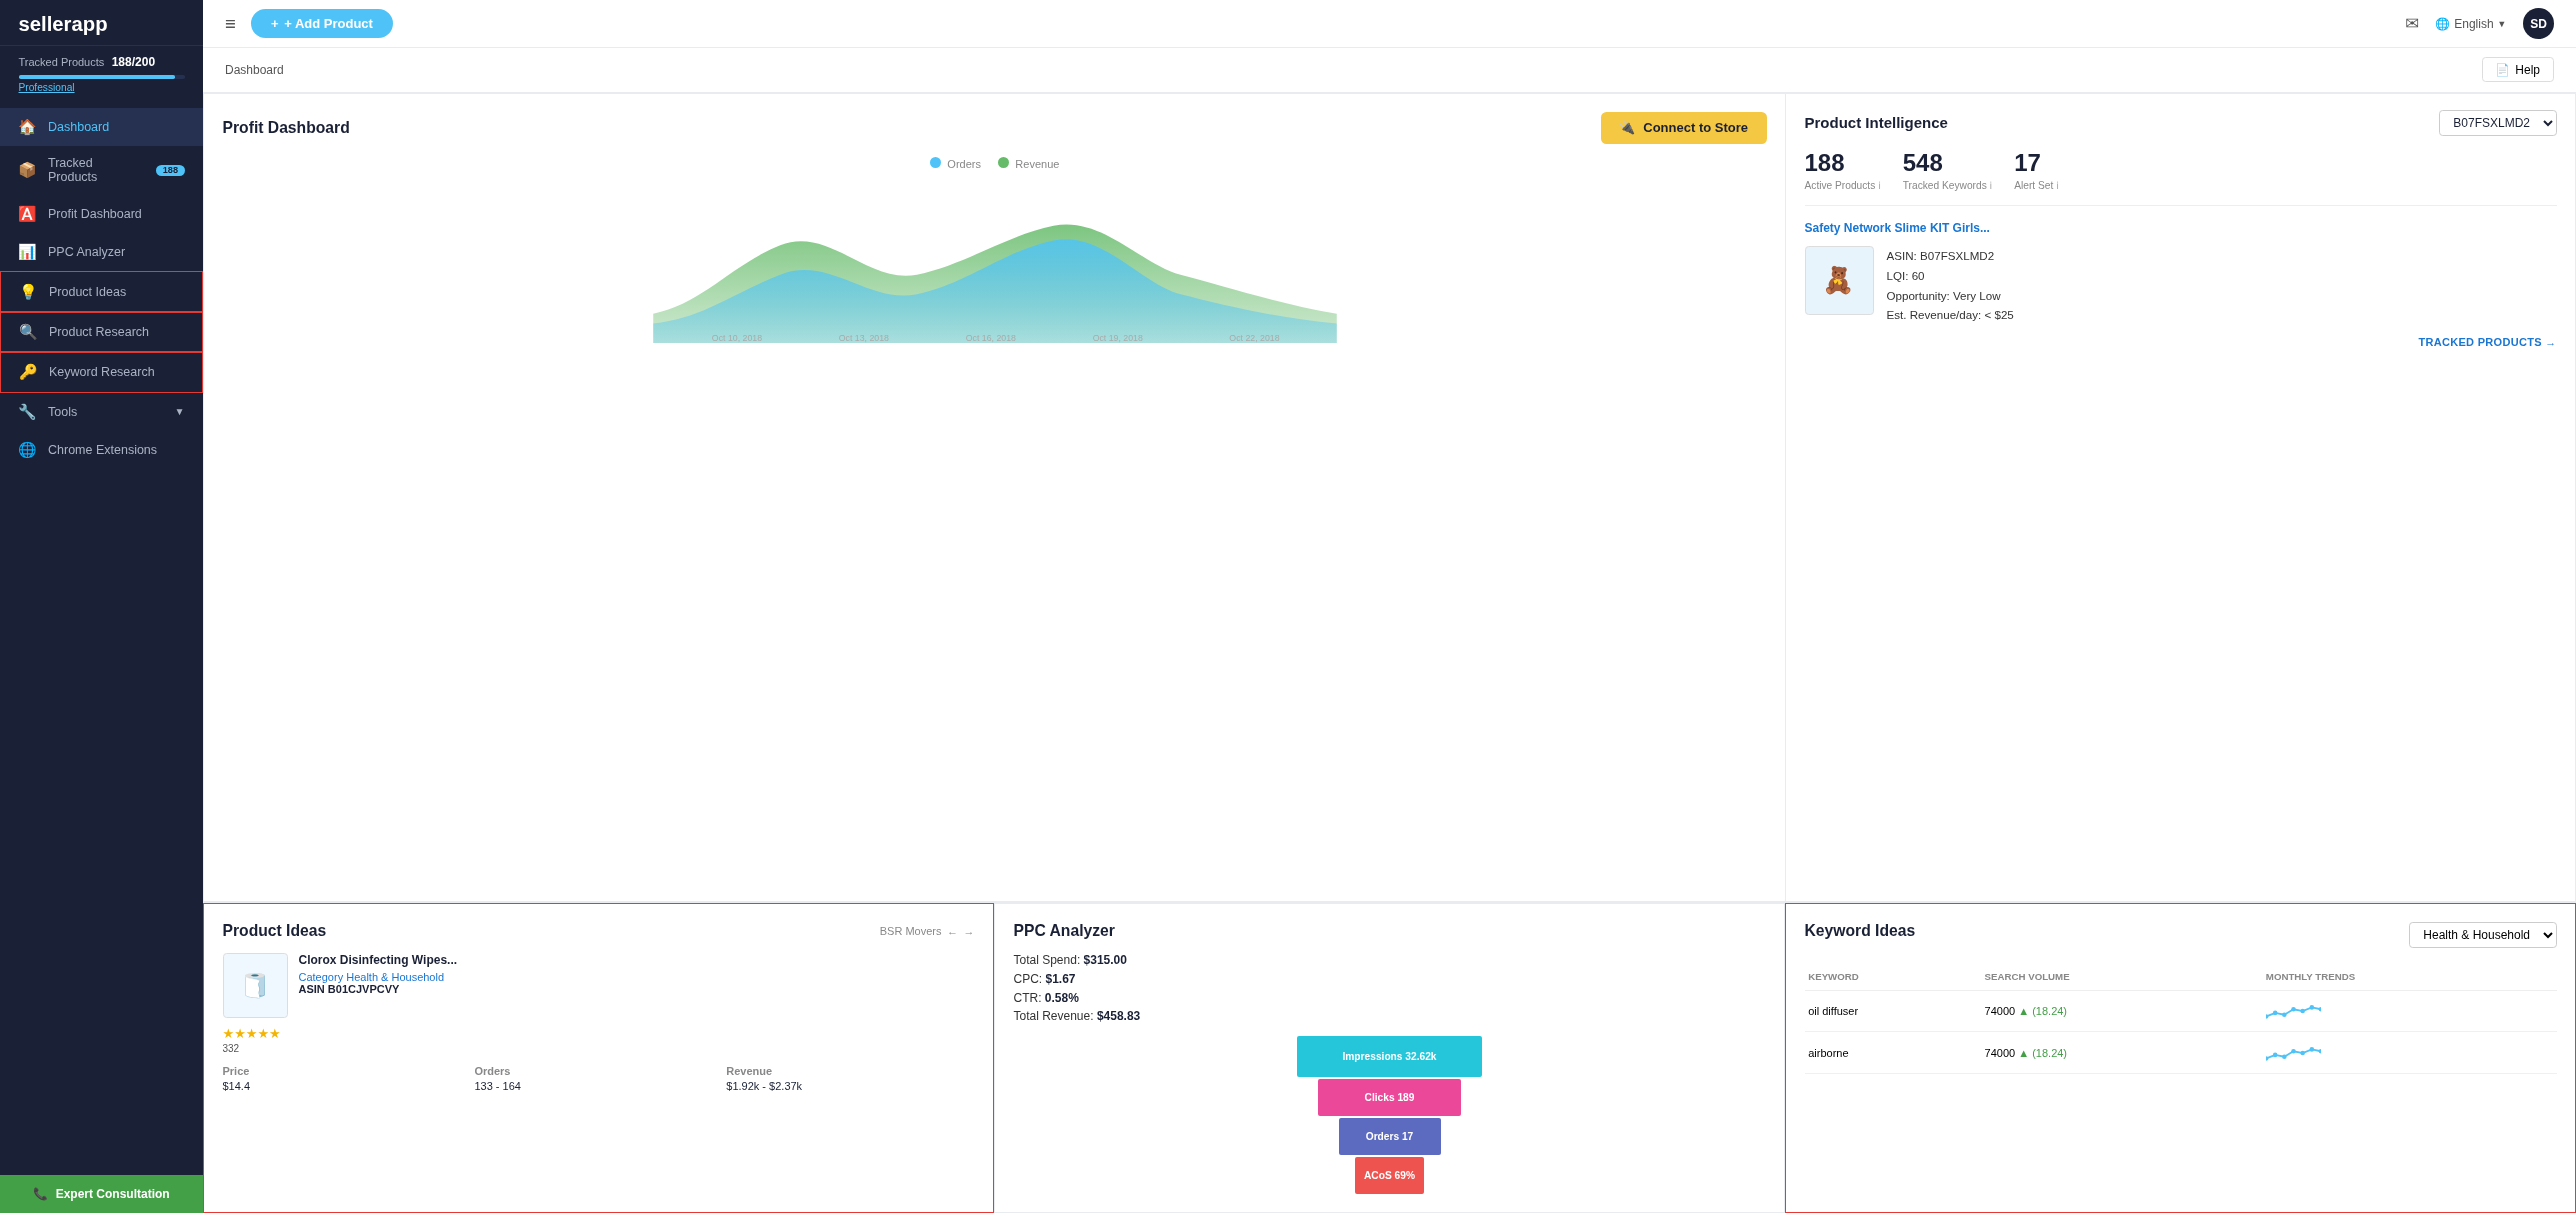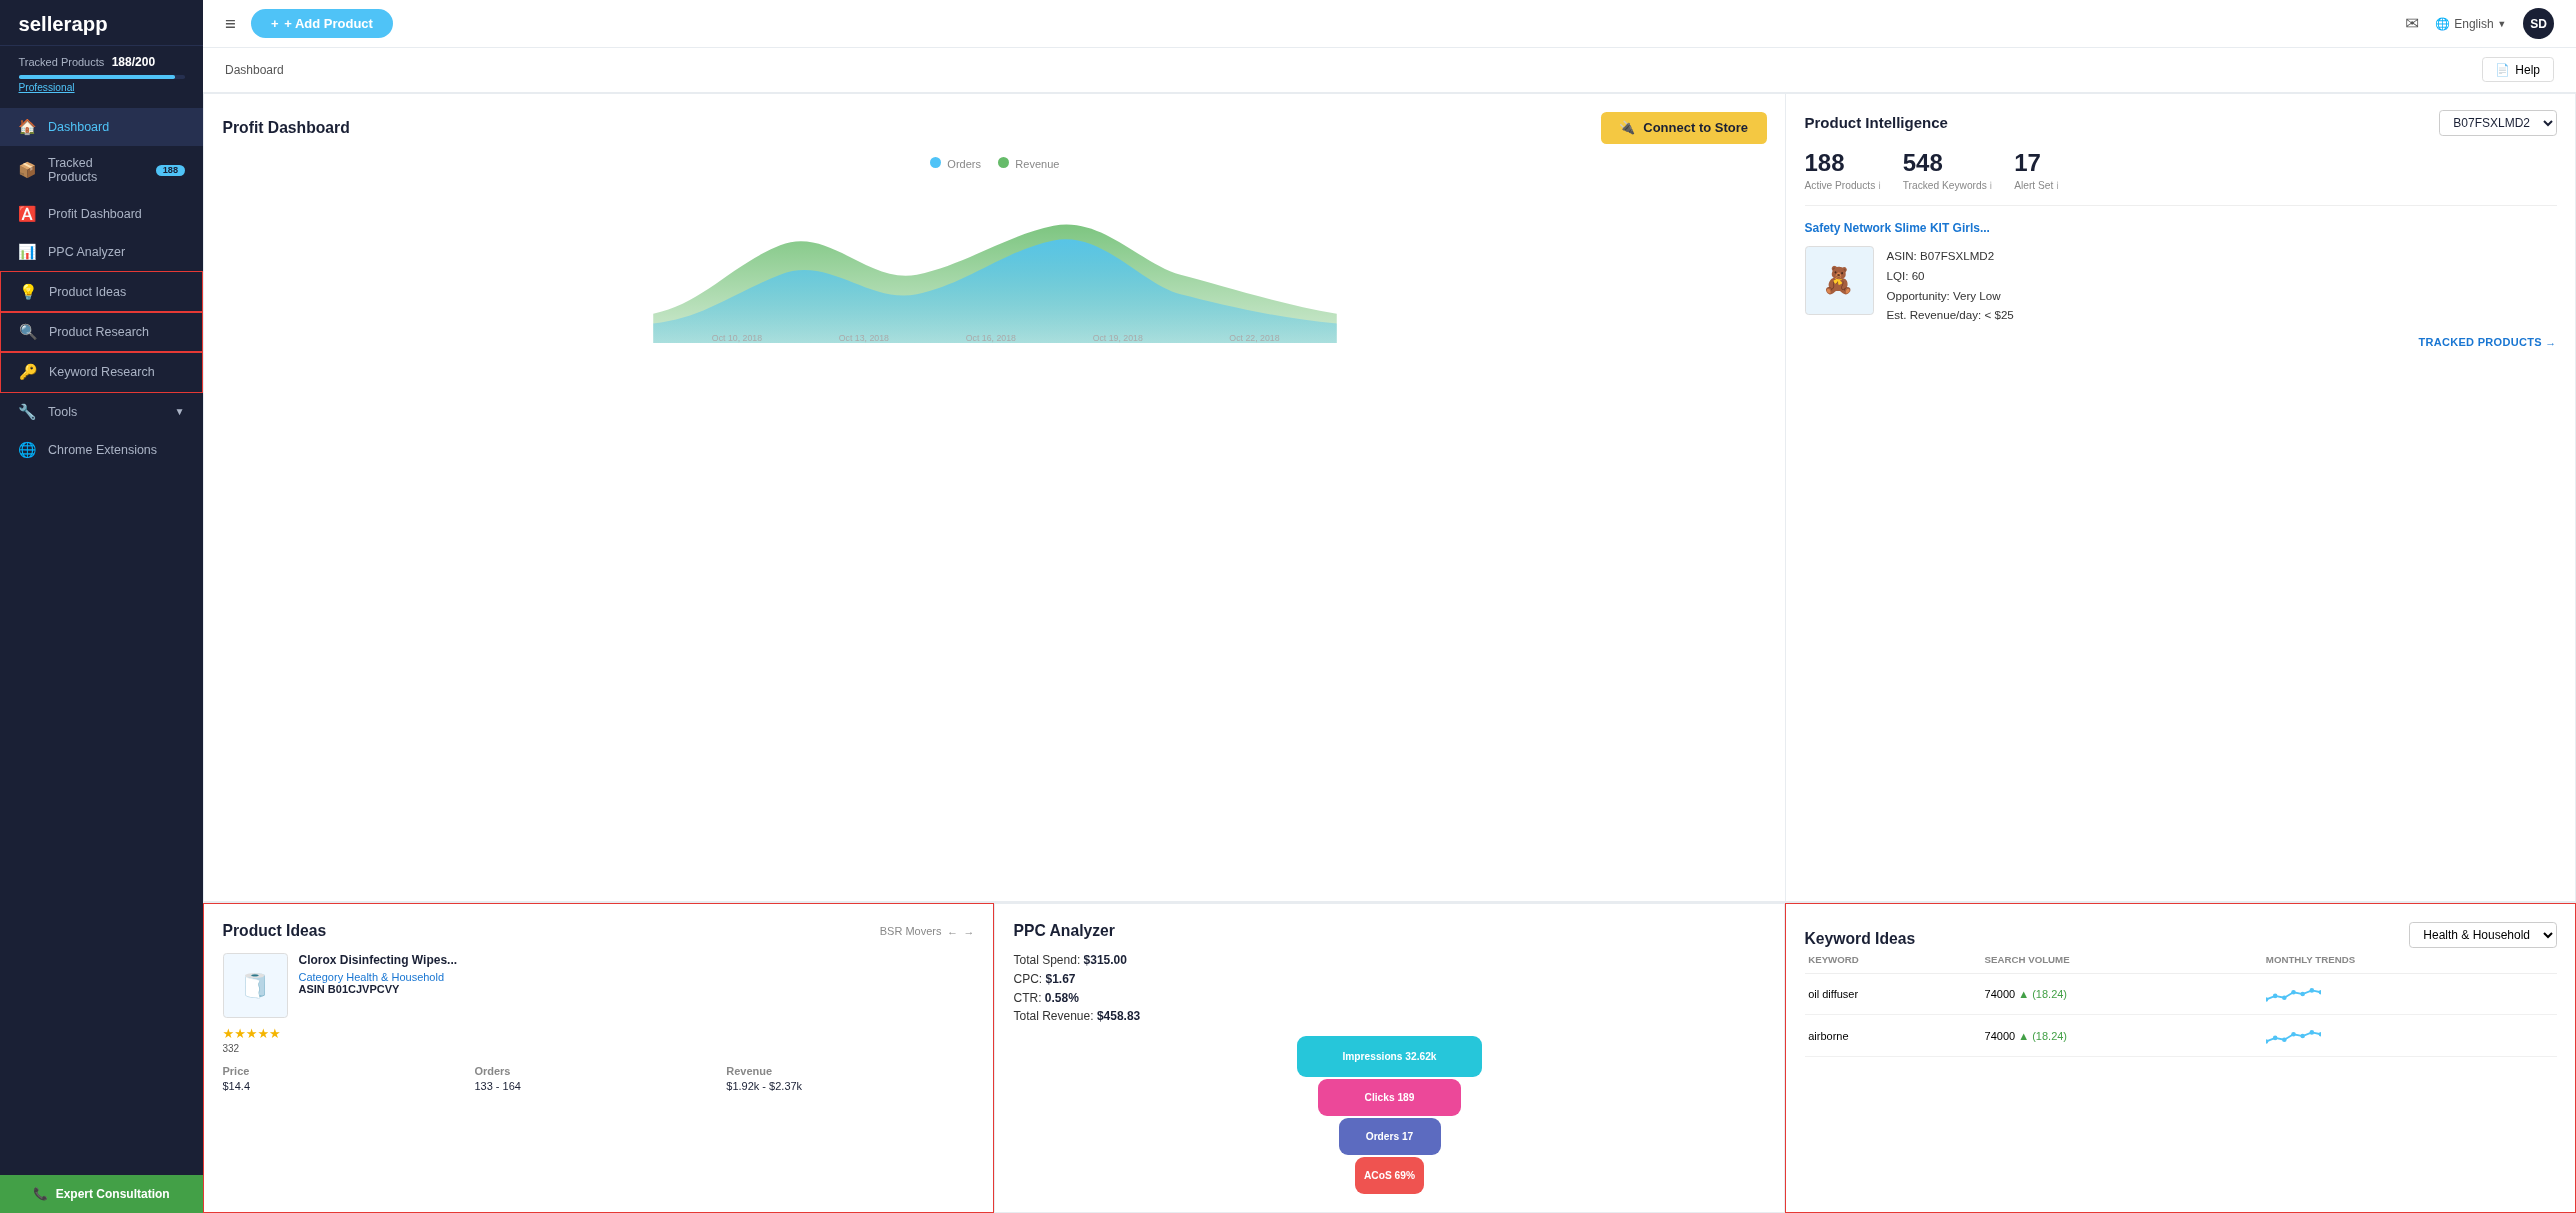--- a/index.html
+++ b/index.html
@@ -371,29 +371,29 @@
       gap: 1.8px;
       margin-top: 9.2px;
     }
     .funnel-seg {
       display: flex;
       align-items: center;
       justify-content: center;
       color: #fff;
       font-size: 10.2px;
       font-weight: bold;
-      border-radius: 9px;
+      border-radius: 2px;
     }
 
     
     .keyword-header {
       display: flex;
-      align-items: flex-end;
+      align-items: flex-start;
       justify-content: space-between;
-      margin-bottom: 3px;
+      margin-bottom: 20px;
     }
     .category-select {
       border: 0.9px solid #ccc;
       border-radius: 3.7px;
       padding: 3.7px 9.2px;
       font-size: 12px;
       cursor: pointer;
       background: #fff;
     }
     .kw-table { width: 100%; border-collapse: collapse; font-size: 11px; }

